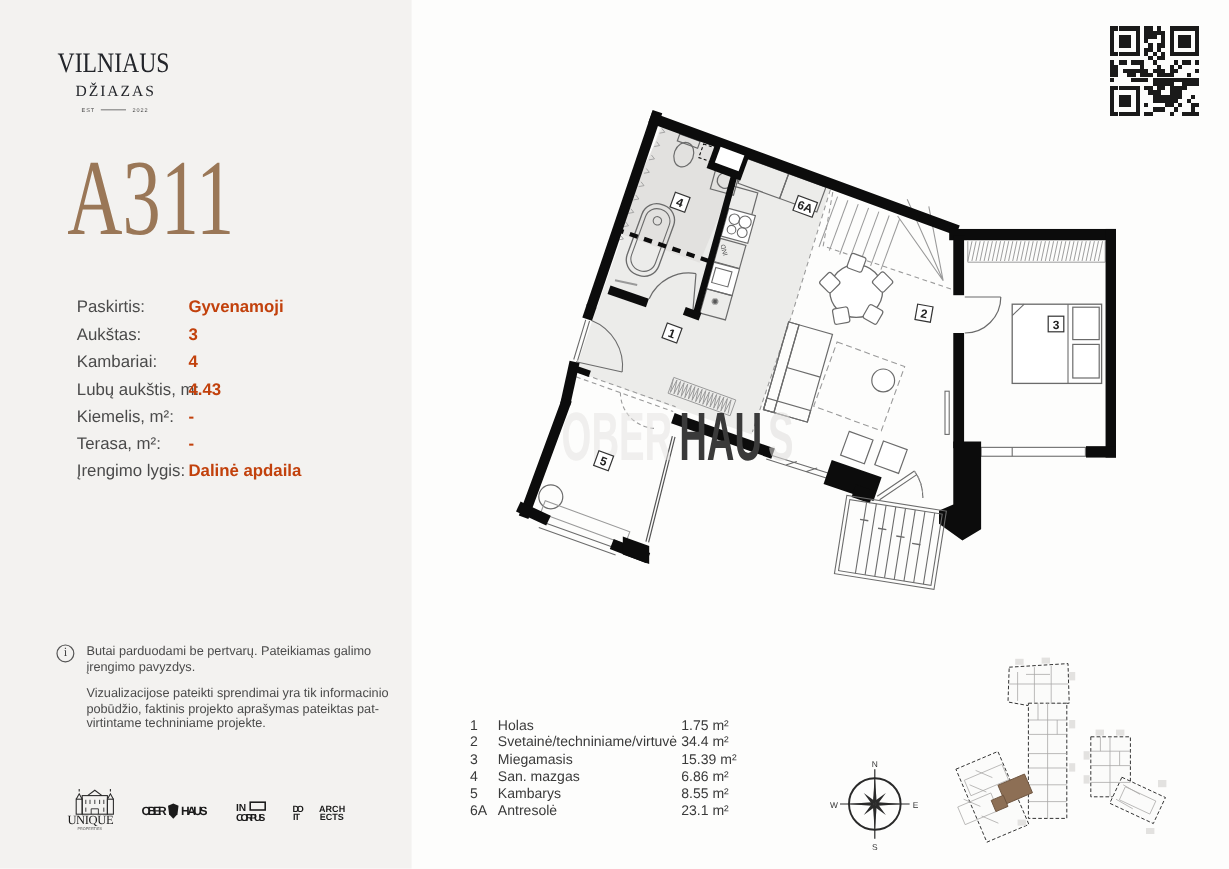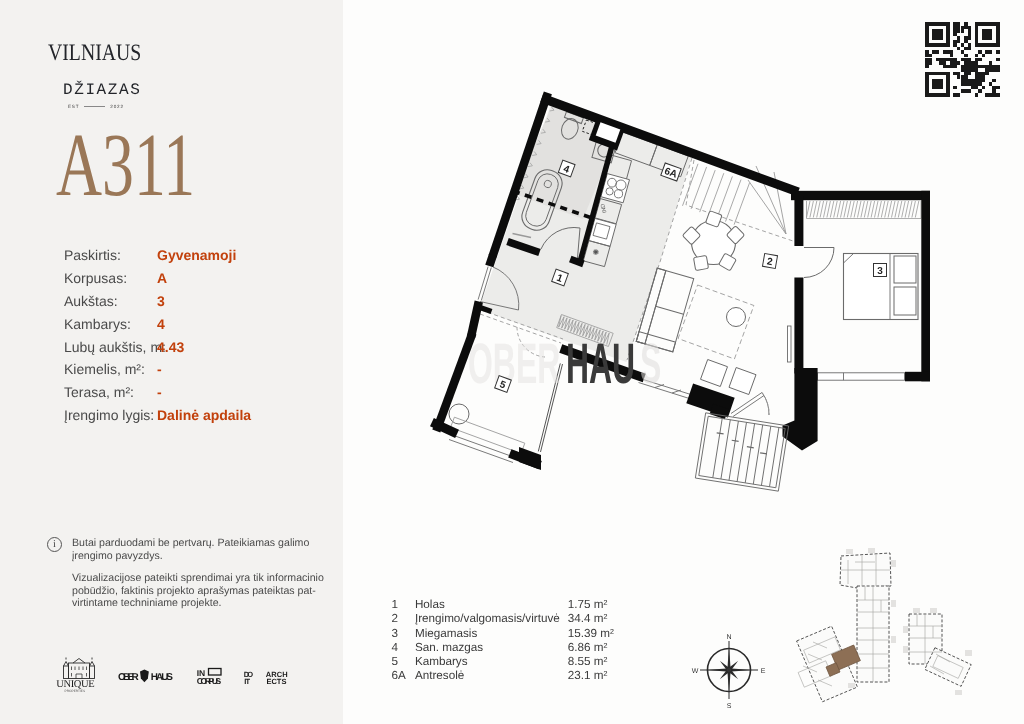--- a/index.html
+++ b/index.html
@@ -1,19 +1,19 @@
 <!DOCTYPE html>
 <html><head><meta charset="utf-8">
 <style>
 * { margin:0; padding:0; box-sizing:border-box; }
 body { -webkit-font-smoothing:antialiased; text-rendering:geometricPrecision; width:1024px; height:724px; background:#fdfdfc; font-family:"Liberation Sans", sans-serif; position:relative; overflow:hidden; }
 .sidebar { position:absolute; left:0; top:0; width:343px; height:724px; background:#f3f2f0; }
 .logo { position:absolute; left:48px; top:40px; color:#23252a; }
 .logo .l1 { font-family:"Liberation Serif", serif; font-size:23.5px; transform:scale(0.84,1); transform-origin:left top; white-space:nowrap; }
-.logo .l2 { font-family:Liberation Mono, monospace; font-size:16px; letter-spacing:1.6px; margin-top:14px; margin-left:15px; }
+.logo .l2 { font-family:Liberation Serif, serif; font-size:13px; letter-spacing:1.6px; margin-top:1px; margin-left:15px; }
 .logo .l3 { font-size:4.6px; letter-spacing:0.8px; margin-top:5px; margin-left:20px; color:#444; display:flex; align-items:center; gap:5px; }
 .logo .l3 .dash { width:21px; height:1px; background:#888; }
 .unit { position:absolute; left:56px; top:113.5px; font-family:"Liberation Serif", serif; font-size:90px; color:#9a7757; transform:scale(0.708,1); transform-origin:left top; }
 .info { position:absolute; left:64px; top:243.5px; font-size:14px; color:#4a4a4a; }
 .info .row { display:flex; height:22.9px; align-items:center; white-space:nowrap; }
 .info .lab { width:93px; flex:none; }
 .info .val { font-weight:bold; color:#c2410c; }
 .disc { position:absolute; left:47px; top:537px; font-size:10.6px; color:#4a4a4a; line-height:12.6px; width:290px; white-space:nowrap; }
 .disc .p1 { padding-left:25px; position:relative; }
 .disc .icon { position:absolute; left:0; top:0px; width:15px; height:15px; border:1.1px solid #555; border-radius:50%; text-align:center; font-size:10.5px; line-height:14.5px; font-family:"Liberation Serif", serif; color:#444; }
@@ -38,29 +38,25 @@
 </div>
 
 <div class="unit">A311</div>
 
 <div class="info">
   <div class="row">
       <div class="lab">Paskirtis:</div>
       <div class="val">Gyvenamoji</div>
     </div>
   <div class="row">
-      <div class="lab">Korpusas:</div>
-      <div class="val">A</div>
-    </div>
-  <div class="row">
       <div class="lab">Aukštas:</div>
       <div class="val">3</div>
     </div>
   <div class="row">
-      <div class="lab">Kambarys:</div>
+      <div class="lab">Kambariai:</div>
       <div class="val">4</div>
     </div>
   <div class="row">
       <div class="lab">Lubų aukštis, m:</div>
       <div class="val">4.43</div>
     </div>
   <div class="row">
       <div class="lab">Kiemelis, m²:</div>
       <div class="val">-</div>
     </div>
@@ -80,21 +76,21 @@
 </div>
 
 <div class="legend">
   <div class="row">
       <div class="n">1</div>
       <div class="nm">Holas</div>
       <div>1.75 m²</div>
     </div>
   <div class="row">
       <div class="n">2</div>
-      <div class="nm">Įrengimo/valgomasis/virtuvė</div>
+      <div class="nm">Svetainė/techniniame/virtuvė</div>
       <div>34.4 m²</div>
     </div>
   <div class="row">
       <div class="n">3</div>
       <div class="nm">Miegamasis</div>
       <div>15.39 m²</div>
     </div>
   <div class="row">
       <div class="n">4</div>
       <div class="nm">San. mazgas</div>

